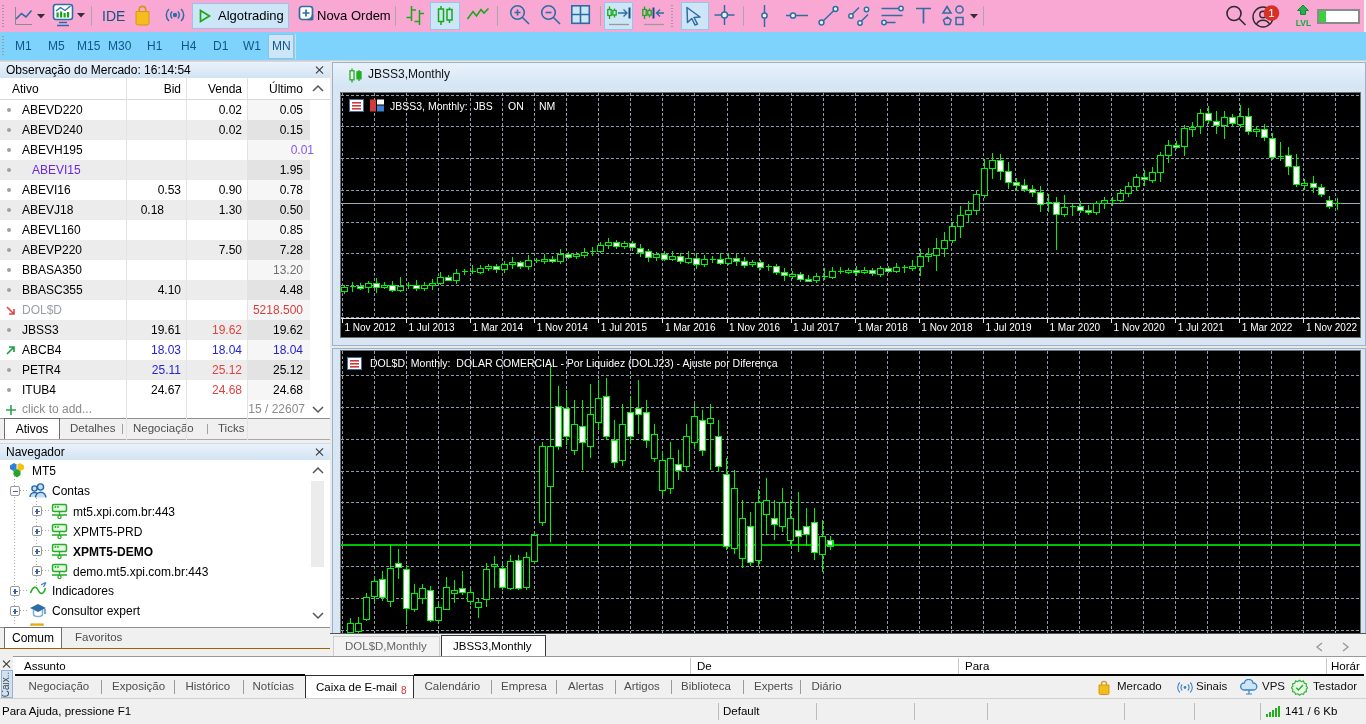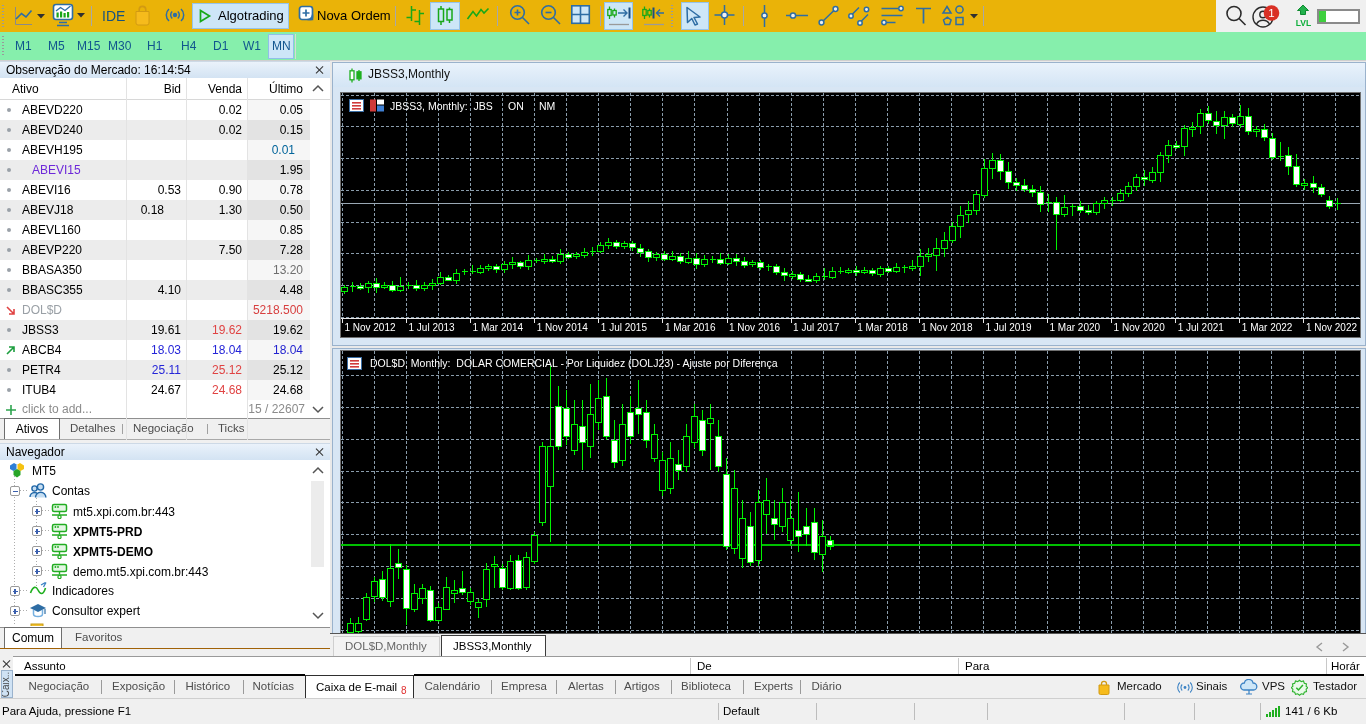--- a/index.html
+++ b/index.html
@@ -15,21 +15,21 @@
 .ebox .v{position:absolute;left:3.3px;top:1.7px;width:1.4px;height:5px;background:#3a5fae}
 .dotv{position:absolute;width:1px;background-image:repeating-linear-gradient(#adadad 0 1px,transparent 1px 3px)}
 .doth{position:absolute;height:1px;background-image:repeating-linear-gradient(90deg,#adadad 0 1px,transparent 1px 3px)}
 .grip{position:absolute;top:5px;width:2px;height:22px;background-image:repeating-linear-gradient(#9a9a9a 0 1px,transparent 1px 3px)}
 .ptitle{position:absolute;left:0;width:330px;height:17px;background:linear-gradient(#eaf2fb,#d3e3f3);border-top:1px solid #cdd9e6;line-height:16px;padding-left:6px;color:#000}
 .xbtn{position:absolute;width:9px;height:9px}
 .xbtn:before,.xbtn:after{content:"";position:absolute;left:4px;top:0;width:1.2px;height:10px;background:#333}
 .xbtn:before{transform:rotate(45deg)}.xbtn:after{transform:rotate(-45deg)}
 </style></head><body>
 
-<div class="abs" style="left:0;top:0;width:1216px;height:32px;background:#eab308">
+<div class="abs" style="left:0;top:0;width:1364px;height:32px;background:#f9a8d4">
 <div class="grip" style="left:2px"></div>
 <svg class="abs" style="left:12px;top:4px" width="34" height="24">
  <path d="M3.5 3 L3.5 20.5 L20 20.5" stroke="#8a8a8a" fill="none"></path>
  <path d="M4 15 L9.5 9.5 L14 13 L19.5 6.5" stroke="#2e6da4" stroke-width="1.6" fill="none"></path>
  <path d="M25 10 l8 0 l-4 4.5 z" fill="#303030"></path>
 </svg>
 <svg class="abs" style="left:52px;top:3px" width="34" height="26">
  <rect x="1.5" y="1.5" width="19" height="15" rx="2.5" fill="#fff" stroke="#2e6da4" stroke-width="1.6"></rect>
  <path d="M4 8 L8.5 4.5 L13 7.5 L18.5 3" stroke="#2e6da4" stroke-width="1.3" fill="none"></path>
  <rect x="4.5" y="9.5" width="2.2" height="5" fill="#19a519"></rect>
@@ -196,21 +196,21 @@
  <circle cx="19.5" cy="10" r="7.8" fill="#d93025"></circle>
  <text x="19.5" y="14" font-family="Liberation Sans,sans-serif" font-size="11.5" fill="#fff" text-anchor="middle">1</text>
 </svg>
 <svg class="abs" style="left:1295px;top:4px" width="18" height="24">
  <path d="M8 1 l5.5 5.5 h-3 v4 h-5 v-4 h-3 z" fill="#22b14c" stroke="#0f8a30" stroke-width="1"></path>
  <text x="8.5" y="22" font-family="Liberation Sans,sans-serif" font-size="8.5" font-weight="bold" fill="#0faf3c" text-anchor="middle">LVL</text>
 </svg>
 <div class="abs" style="left:1317px;top:9px;width:43px;height:15px;background:#fff;border:2px solid #8a8a8a"></div>
 <div class="abs" style="left:1319px;top:11px;width:7px;height:11px;background:#3ecf3e"></div>
 </div>
-<div class="abs" style="left:0;top:32px;width:1366px;height:29px;background:#86efac;border-bottom:1px solid #cfcfcf">
+<div class="abs" style="left:0;top:32px;width:1366px;height:29px;background:#7dd3fc;border-bottom:1px solid #cfcfcf">
     <div class="abs" style="left:2px;top:4px;width:2px;height:21px;background-image:repeating-linear-gradient(#9a9a9a 0 1px,transparent 1px 3px)"></div>
     <div class="abs" style="left:268px;top:2px;width:26px;height:25px;background:#cde6f7;border:1px solid #90bfe8"></div>
     <div class="abs" style="left:15px;top:0;height:28px;line-height:28px;color:#11558e">M1</div>
     <div class="abs" style="left:48px;top:0;height:28px;line-height:28px;color:#11558e">M5</div>
     <div class="abs" style="left:77px;top:0;height:28px;line-height:28px;color:#11558e">M15</div>
     <div class="abs" style="left:108px;top:0;height:28px;line-height:28px;color:#11558e">M30</div>
     <div class="abs" style="left:147px;top:0;height:28px;line-height:28px;color:#11558e">H1</div>
     <div class="abs" style="left:181px;top:0;height:28px;line-height:28px;color:#11558e">H4</div>
     <div class="abs" style="left:213px;top:0;height:28px;line-height:28px;color:#11558e">D1</div>
     <div class="abs" style="left:243px;top:0;height:28px;line-height:28px;color:#11558e">W1</div>
@@ -782,21 +782,21 @@
     </div>
     <div class="mwrow abs" style="left:0;top:59px;width:310px;height:20px;background:#ececec">
       <span class="bullet"></span>
       <div class="cell" style="left:22px;color:#000">ABEVD240</div>
       <div class="cell num" style="left:182px;width:60px;color:#000">0.02</div>
       <div class="cell num" style="left:240px;width:63px;color:#000">0.15</div>
     </div>
     <div class="mwrow abs" style="left:0;top:79px;width:310px;height:20px;background:#ffffff">
       <span class="bullet"></span>
       <div class="cell" style="left:22px;color:#000">ABEVH195</div>
-      <div class="cell num" style="left:232px;width:63px;color:#0369a1">0.01</div>
+      <div class="cell num" style="left:251px;width:63px;color:#8b5cf6">0.01</div>
     </div>
     <div class="mwrow abs" style="left:0;top:99px;width:310px;height:20px;background:#ececec">
       <span class="bullet"></span>
       <div class="cell" style="left:32px;color:#6d28d9">ABEVI15</div>
       <div class="cell num" style="left:240px;width:63px;color:#000">1.95</div>
     </div>
     <div class="mwrow abs" style="left:0;top:119px;width:310px;height:20px;background:#ffffff">
       <span class="bullet"></span>
       <div class="cell" style="left:22px;color:#000">ABEVI16</div>
       <div class="cell num" style="left:121px;width:60px;color:#000">0.53</div>
@@ -937,21 +937,21 @@
         <span class="v"></span>
       </div>
       <svg class="abs" style="left:51px;top:63px" width="18" height="16">
     <rect x="1.5" y="1.5" width="14" height="7" rx="1.5" fill="#e4f6e4" stroke="#22ad22" stroke-width="1.5"></rect>
     <circle cx="4.4" cy="4" r="0.9" fill="#22ad22"></circle>
         <circle cx="7" cy="4" r="0.9" fill="#22ad22"></circle>
     <path d="M8.5 9 v2.5" stroke="#22ad22" stroke-width="1.4"></path>
     <path d="M1 12 h15" stroke="#22ad22" stroke-width="1.5"></path>
     <circle cx="8.5" cy="14" r="1.6" fill="#fff" stroke="#22ad22" stroke-width="1.2"></circle>
       </svg>
-      <div class="treetxt" style="left:73px;top:64px;font-weight:bold">XPMT5-PRD</div>
+      <div class="treetxt" style="left:73px;top:64px;font-weight:normal">XPMT5-PRD</div>
       <div class="ebox" style="left:32px;top:86px">
         <span class="h"></span>
         <span class="v"></span>
       </div>
       <svg class="abs" style="left:51px;top:83px" width="18" height="16">
     <rect x="1.5" y="1.5" width="14" height="7" rx="1.5" fill="#e4f6e4" stroke="#22ad22" stroke-width="1.5"></rect>
     <circle cx="4.4" cy="4" r="0.9" fill="#22ad22"></circle>
         <circle cx="7" cy="4" r="0.9" fill="#22ad22"></circle>
     <path d="M8.5 9 v2.5" stroke="#22ad22" stroke-width="1.4"></path>
     <path d="M1 12 h15" stroke="#22ad22" stroke-width="1.5"></path>

